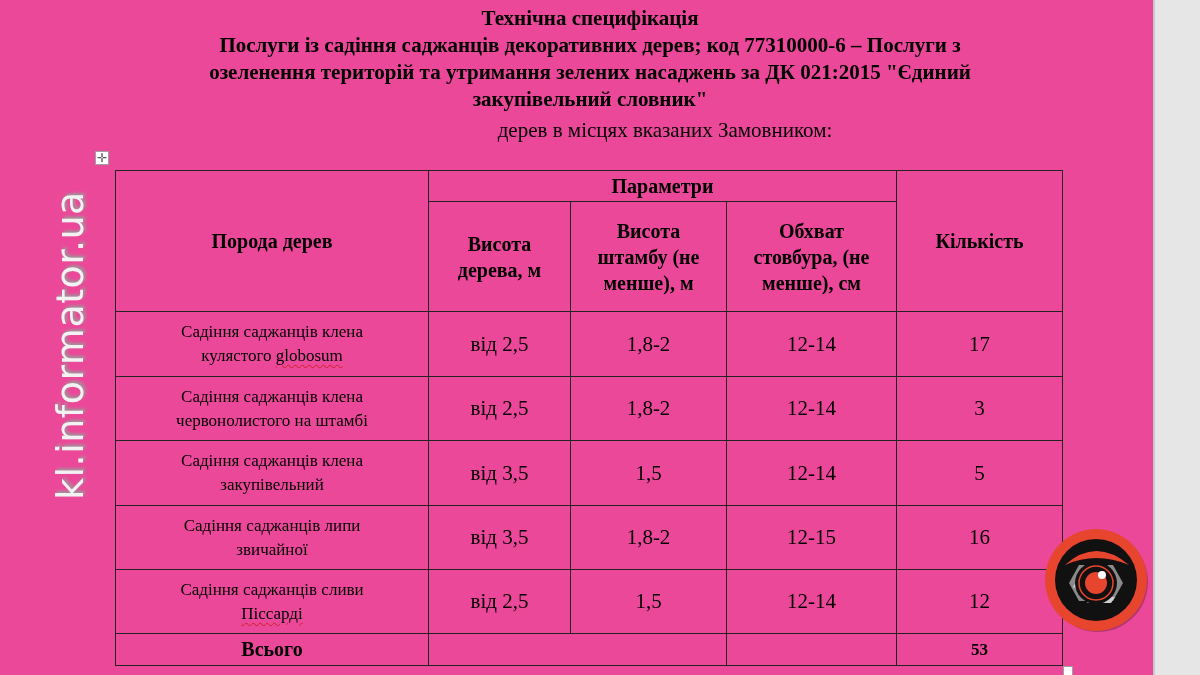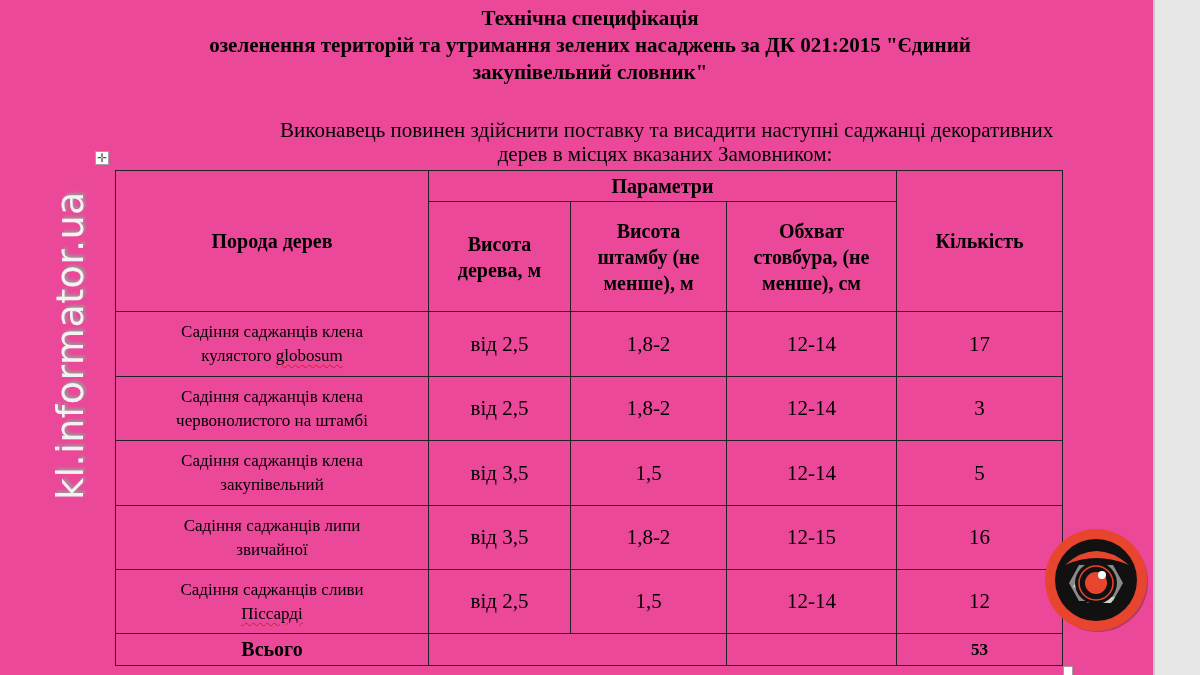--- a/index.html
+++ b/index.html
@@ -29,26 +29,26 @@
                text-shadow:2px 2px 3px #9a9a9a; white-space:nowrap; }
   .logo { position:absolute; left:1043px; top:527px; width:106px; height:106px; }
 </style>
 </head>
 <body>
 
 <div class="page">
 
   <div class="title">
     <span class="line">Технічна специфікація</span>
+    <span class="line">Послуги із садіння саджанців декоративних дерев; код 77310000-6 – Послуги з</span>
     <span class="line">озеленення територій та утримання зелених насаджень за ДК 021:2015 "Єдиний</span>
     <span class="line">закупівельний словник"</span>
   </div>
 
   <div class="intro">
-    <span class="l1">Виконавець повинен здійснити поставку та висадити наступні саджанці декоративних</span>
     <span class="l2">дерев в місцях вказаних Замовником:</span>
   </div>
 
   <div class="move-handle">✛</div>
 
   <table class="spec">
     <colgroup>
       <col style="width:313px">
         <col style="width:142px">
         <col style="width:156px">

